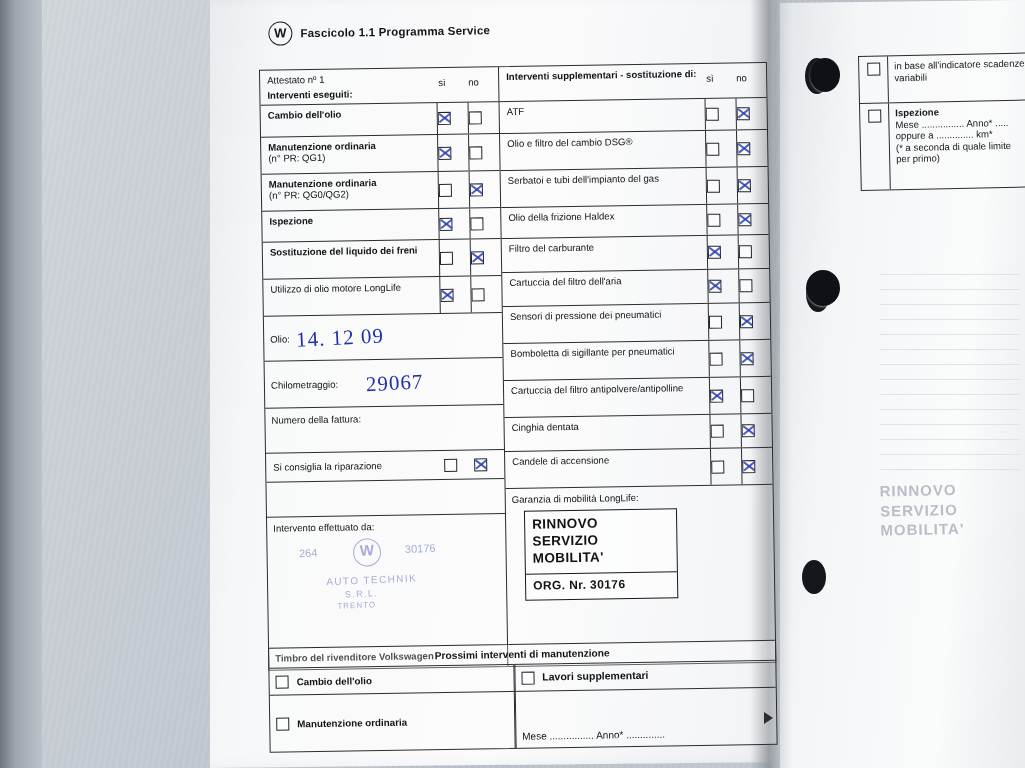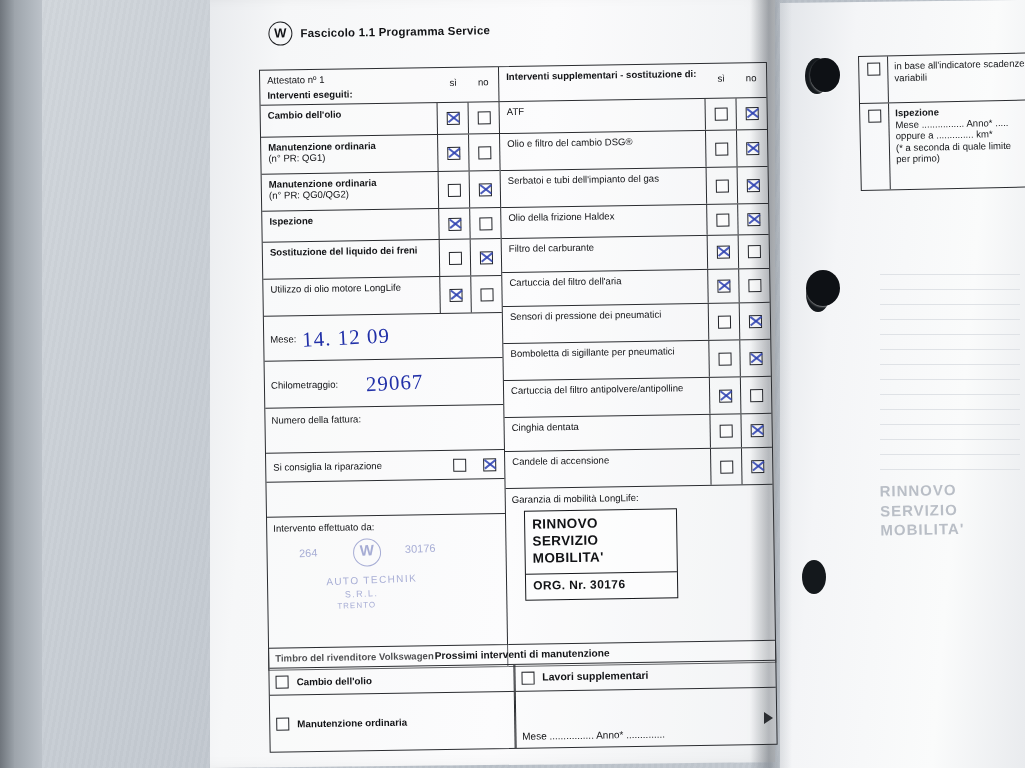--- a/index.html
+++ b/index.html
@@ -91,21 +91,21 @@
     background:rgba(255,255,255,.25);
   }
   .row{display:flex;border-bottom:1px solid #2a2c30;}
   .row:last-child{border-bottom:none;}
   .col{position:relative;}
   .colL{width:238px;border-right:1px solid #2a2c30;}
   .colR{width:267px;}
   .cellwrap{display:flex;align-items:stretch;}
   .lbl{flex:1;padding:4px 5px 4px 7px;line-height:1.15;}
   .bx{
-    width:30px;border-left:1px solid #2a2c30;display:flex;align-items:center;justify-content:center;
+    width:30px;border-left:1px solid #2a2c30;display:flex;align-items:center;
   }
   .chk{
     width:11px;height:11px;border:1.1px solid #23252a;background:rgba(255,255,255,.55);
     position:relative;
   }
   .chk.on:before,.chk.on:after{
     content:"";position:absolute;left:-1px;top:4px;width:14px;height:1.6px;background:#2b3fb0;
     transform:rotate(38deg);opacity:.85;
   }
   .chk.on:after{transform:rotate(-38deg);}
@@ -293,21 +293,21 @@
           <div class="lbl">Utilizzo di olio motore LongLife</div>
           <div class="bx">
               <span class="chk on"></span>
             </div>
           <div class="bx">
               <span class="chk"></span>
             </div>
         </div>
 
         <div style="border-bottom:1px solid #2a2c30;height:34px;padding:5px 6px;display:flex;align-items:center;gap:6px;">
-          <span>Mese:</span>
+          <span>Olio:</span>
           <span class="hand">14. 12 09</span>
         </div>
 
         <div style="border-bottom:1px solid #2a2c30;height:36px;padding:5px 6px;display:flex;align-items:center;gap:6px;">
           <span>Chilometraggio:</span>
           <span class="hand" style="margin-left:22px;">29067</span>
         </div>
 
         <div style="border-bottom:1px solid #2a2c30;height:32px;padding:6px;">
           <span>Numero della fattura:</span>

